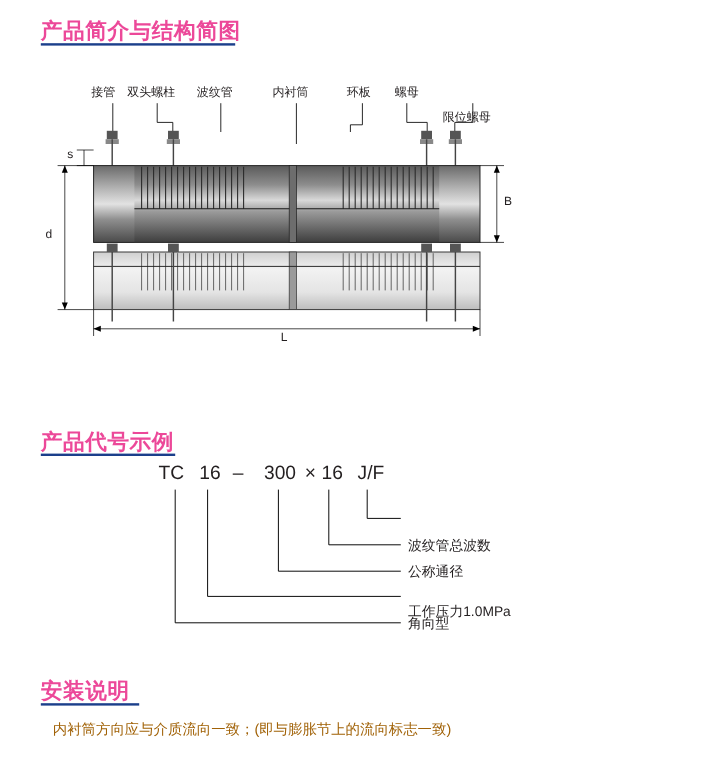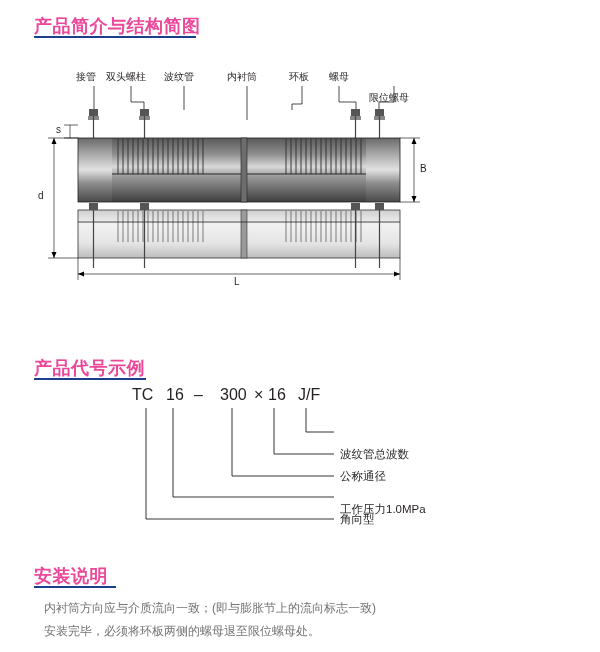--- a/index.html
+++ b/index.html
@@ -84,21 +84,21 @@
   #install-notes {
     position: absolute;
     left: 44px;
     top: 600px;
     width: 520px;
   }
   #install-notes p {
     margin: 0 0 6px 0;
     font-size: 12px;
     line-height: 17px;
-    color: #737373;
+    color: #a16207;
   }
 </style>
 </head>
 <body>
 
 <div class="section-title" id="title-1">产品简介与结构简图</div>
 <div class="title-rule" id="rule-1"></div>
 
 <div id="figure-structure">
   <svg width="520" height="230" viewBox="0 0 520 230" xmlns="http://www.w3.org/2000/svg">
@@ -338,14 +338,13 @@
   <div class="code-desc" style="left:306px; top:77px;">公称通径</div>
   <div class="code-desc" style="left:306px; top:98px;margin-top:12px;">工作压力1.0MPa</div>
   <div class="code-desc" style="left:306px; top:120px;">角向型</div>
 </div>
 
 <div class="section-title" id="title-3">安装说明</div>
 <div class="title-rule" id="rule-3"></div>
 
 <div id="install-notes">
   <p>内衬筒方向应与介质流向一致；(即与膨胀节上的流向标志一致)</p>
-  <p>安装完毕，必须将环板两侧的螺母退至限位螺母处。</p>
 </div>
 
 </body></html>

